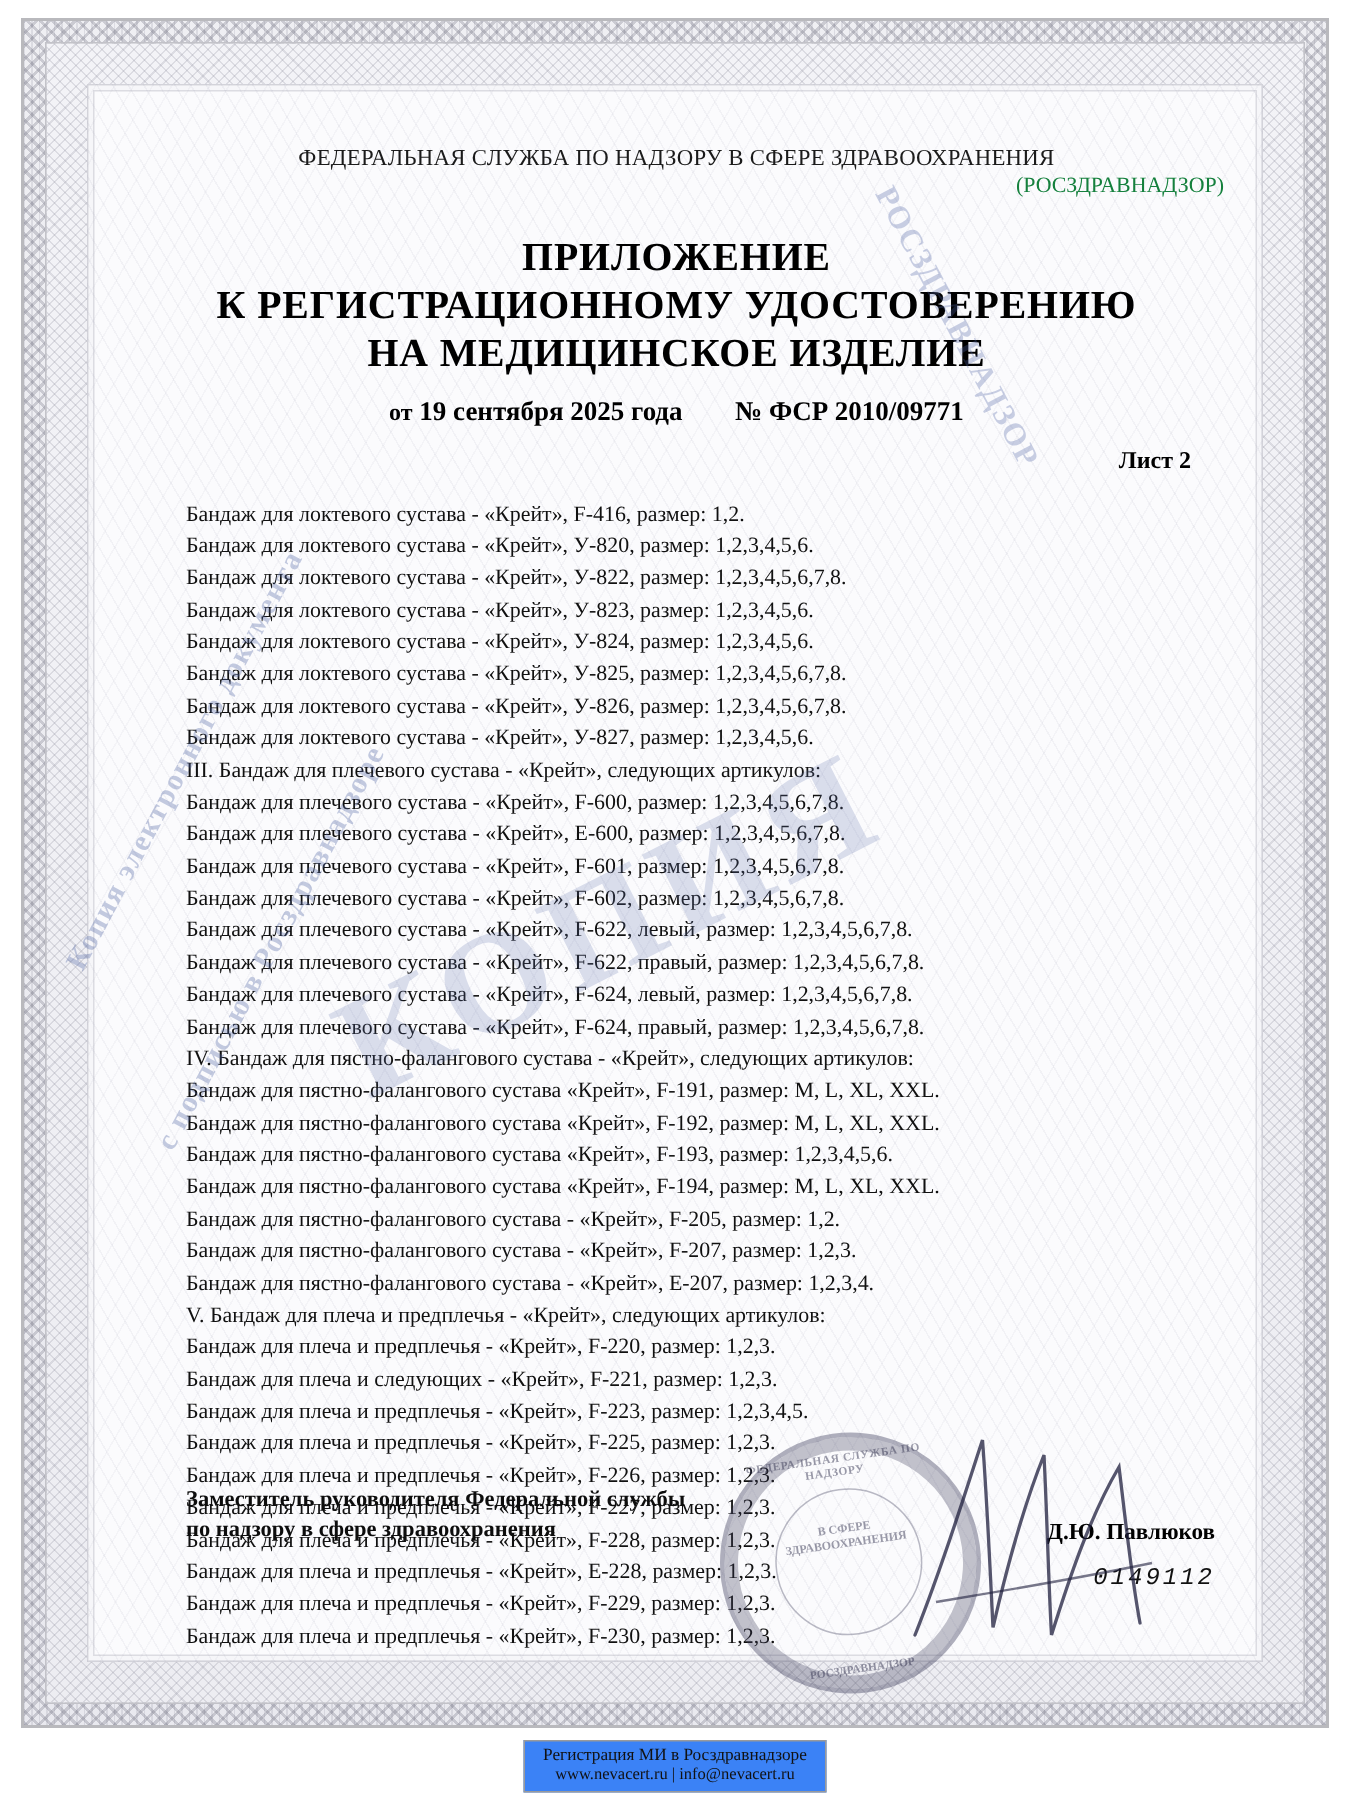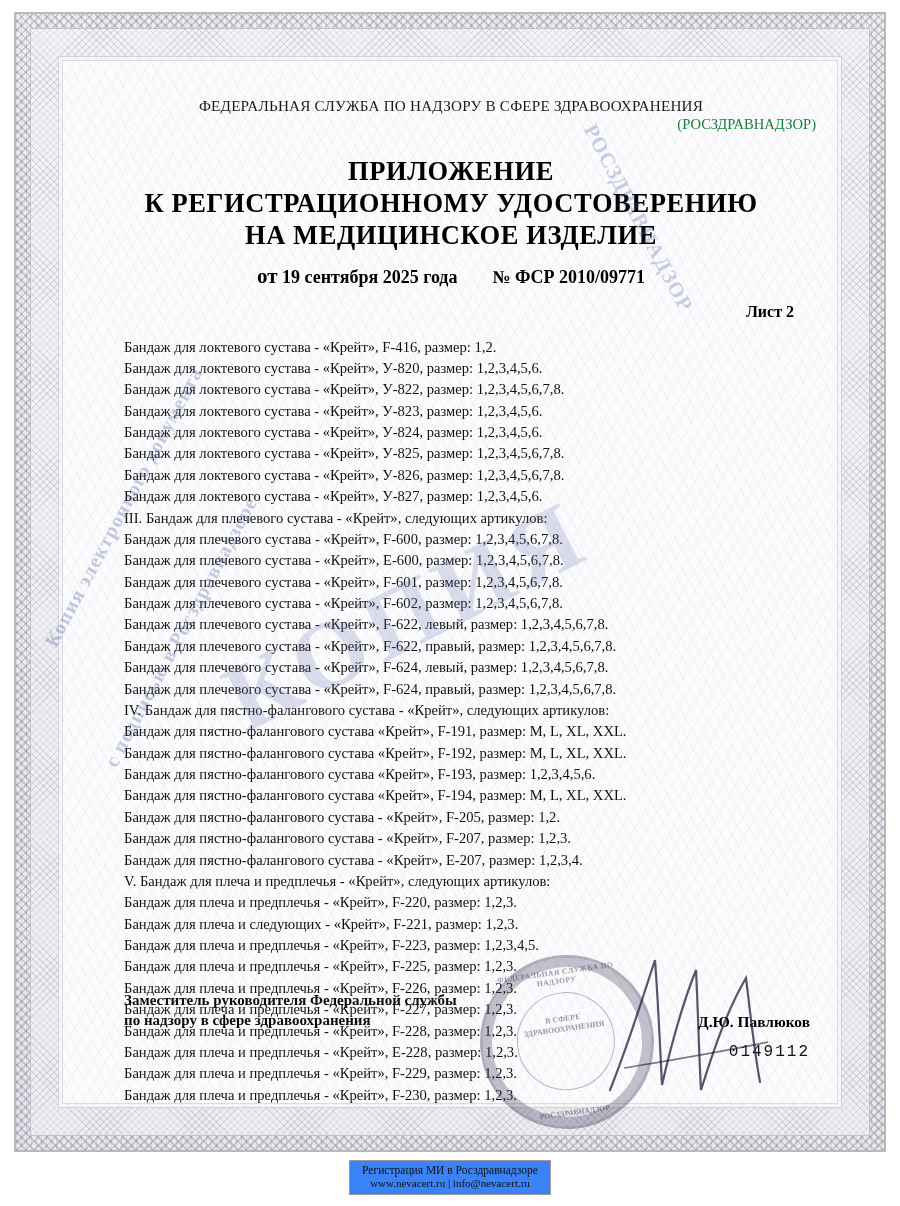--- a/index.html
+++ b/index.html
@@ -103,21 +103,21 @@
     letter-spacing: 0.6px;
     line-height: 1.22;
   }
   .doc-meta {
     text-align: center;
     margin-top: 12px;
     font-size: 18px;
     font-weight: bold;
     color: #000;
   }
-  .doc-meta .date-prefix { font-size: 21px; }
+  .doc-meta .date-prefix { font-size: 16px; }
   .doc-meta .num-gap { display: inline-block; width: 26px; }
   .sheet-no {
     text-align: right;
     margin-top: 14px;
     padding-right: 22px;
     font-size: 16px;
     font-weight: bold;
   }
 
   .body-list {
@@ -150,20 +150,21 @@
     font-weight: bold;
   }
   .doc-number {
     position: absolute;
     right: 4px;
     top: 52px;
     font-family: "Liberation Mono", monospace;
     font-size: 16px;
     letter-spacing: 2px;
     color: #111;
+    font-style: italic;
   }
 
   
   .wm {
     position: absolute;
     pointer-events: none;
     color: rgba(70,95,160,0.30);
     font-weight: bold;
     white-space: nowrap;
   }

